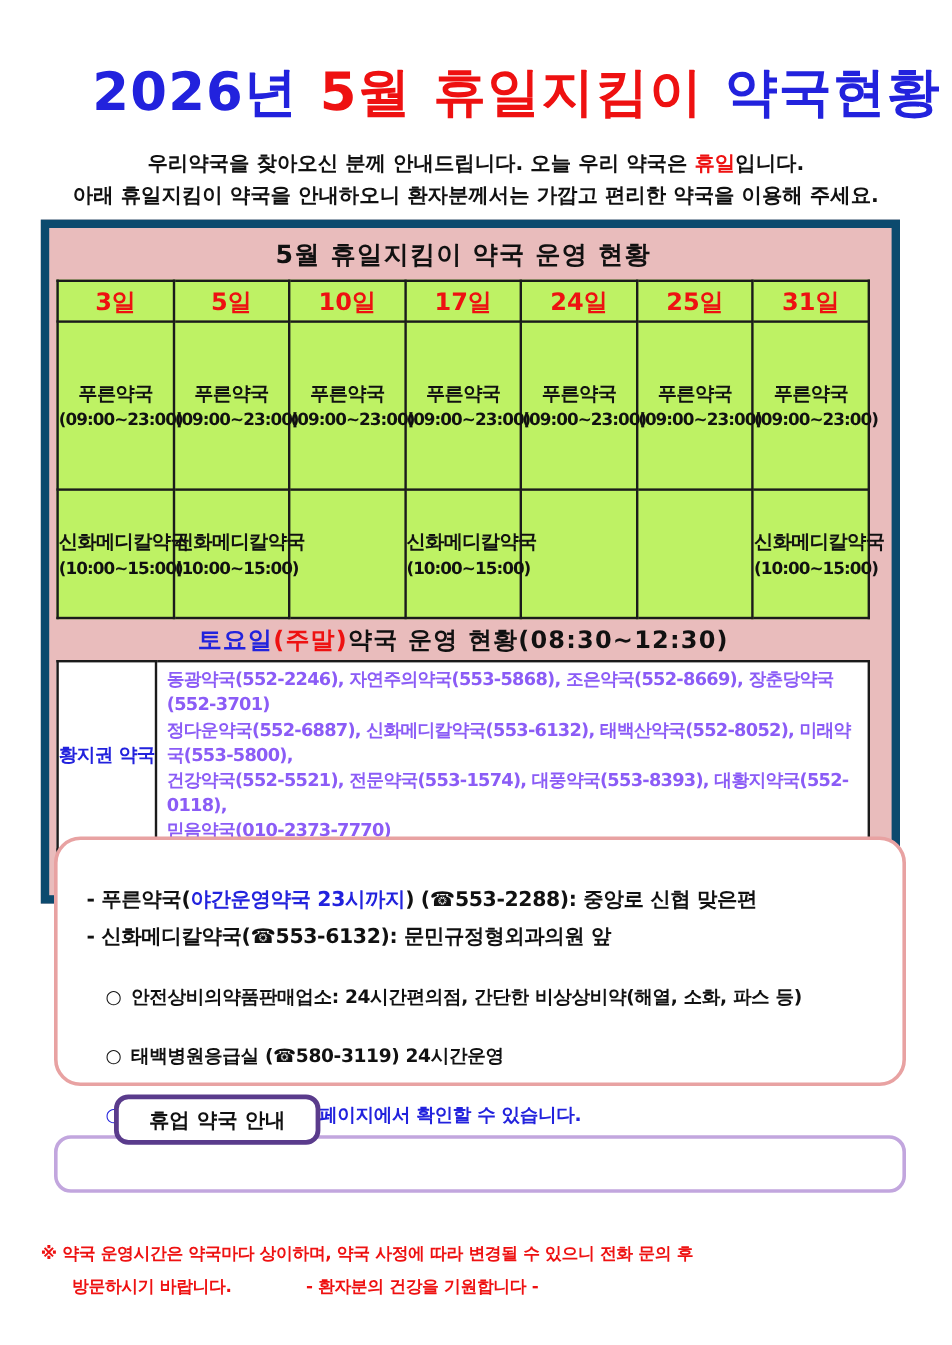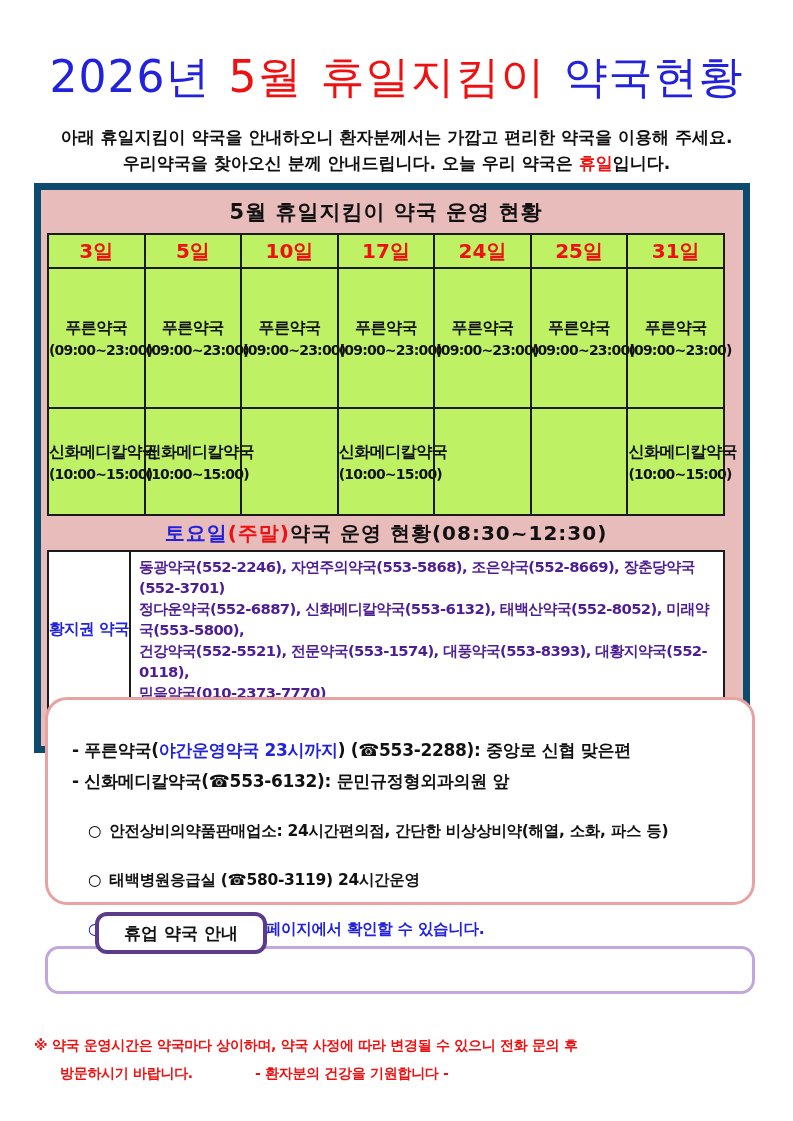--- a/index.html
+++ b/index.html
@@ -13,22 +13,22 @@
     overflow: hidden;
     font-weight: bold;
     color: #111;
   }
   .blue { color: #2222dd; }
   .red  { color: #ee1111; }
 
   
   .main-title {
     position: absolute; top: 48px; left: 0; width: 100%;
-    text-align: center;
-    font-size: 44px; font-weight: 400; letter-spacing: 1px;
+    text-align: right;
+    font-size: 44px; font-weight: 700; letter-spacing: 1px;
   }
   .main-title span { margin: 0 9px; }
 
   .intro {
     position: absolute; top: 124px; left: 0; width: 100%;
     text-align: center; font-size: 17px; line-height: 26px;
   }
 
   
   .pink-block {
@@ -53,21 +53,21 @@
   }
   .date-row td { height: 34px; font-size: 20px; color: #ee1111; }
   .cell-row1 td { height: 140px; }
   .cell-row2 td { height: 107px; }
   .ph-name { display: block; font-size: 16px; letter-spacing: -0.5px; white-space: nowrap; }
   .ph-time { display: block; font-size: 14px; letter-spacing: -0.8px; white-space: nowrap; margin-top: 3px; }
 
   table.sat-grid { width: 100%; border-collapse: collapse; background: #fff; }
   table.sat-grid td { border: 2px solid #1b1b1b; vertical-align: middle; }
   .region-col { width: 82px; text-align: center; color: #2222dd; font-size: 15.5px; letter-spacing: -0.5px; }
-  .ph-list { padding: 4px 8px; font-size: 14.8px; line-height: 21px; letter-spacing: -0.6px; color: #4c1d95; border-radius: 30px; }
+  .ph-list { padding: 4px 8px; font-size: 14.8px; line-height: 21px; letter-spacing: -0.6px; color: #8b5cf6; border-radius: 30px; }
 
   
   .loc-outer {
     position: absolute; left: 45px; top: 697px; width: 710px; height: 208px;
     border: 3px solid #e8a2a2; border-radius: 22px; background: #fff;
   }
   .loc-label {
     position: absolute; left: 62px; top: 664px; width: 288px; height: 38px;
     border: 3px solid #e8a2a2; border-radius: 12px; background: #fff;
     display: flex; align-items: center; justify-content: center;
@@ -102,22 +102,22 @@
 </head>
 <body>
 
 <div class="page">
 
   <div class="main-title">
     <span class="blue">2026년</span><span class="red">5월</span><span class="red">휴일지킴이</span><span class="blue">약국현황</span>
   </div>
 
   <div class="intro">
+    <div><span>우리약국을 찾아오신 분께 안내드립니다. 오늘 우리 약국은 </span><span class="red">휴일</span><span>입니다.</span></div>
     <div>아래 휴일지킴이 약국을 안내하오니 환자분께서는 가깝고 편리한 약국을 이용해 주세요.</div>
-    <div><span>우리약국을 찾아오신 분께 안내드립니다. 오늘 우리 약국은 </span><span class="red">휴일</span><span>입니다.</span></div>
   </div>
 
   <div class="pink-block">
     <div class="band-title">5월 휴일지킴이 약국 운영 현황</div>
 
     <table class="grid">
       <tbody>
           <tr class="date-row">
         <td>3일</td>
         <td>5일</td>

